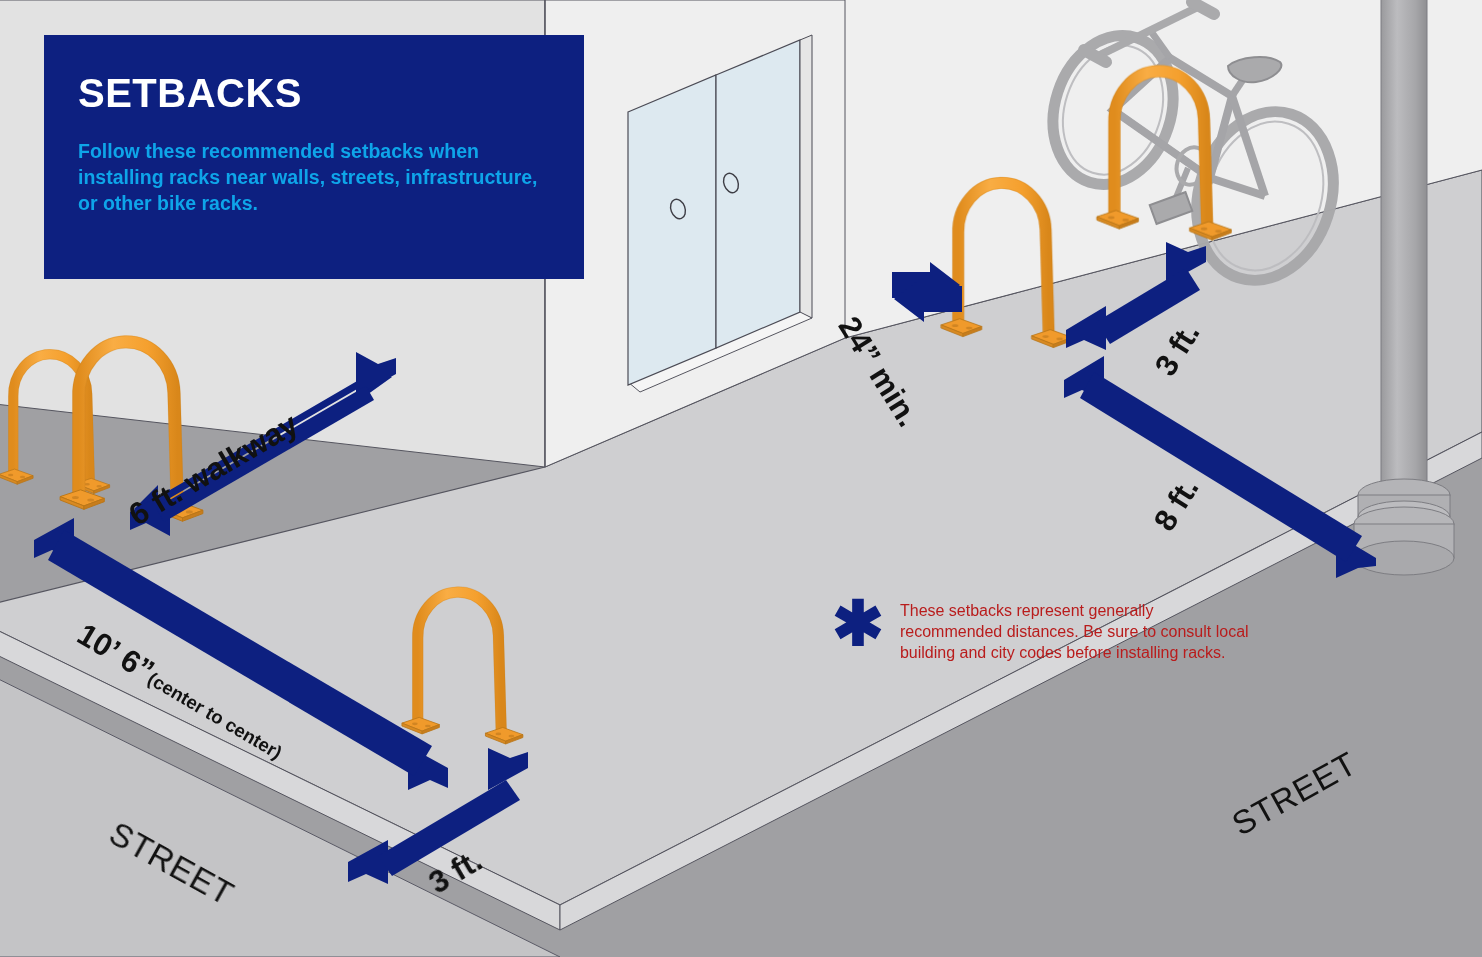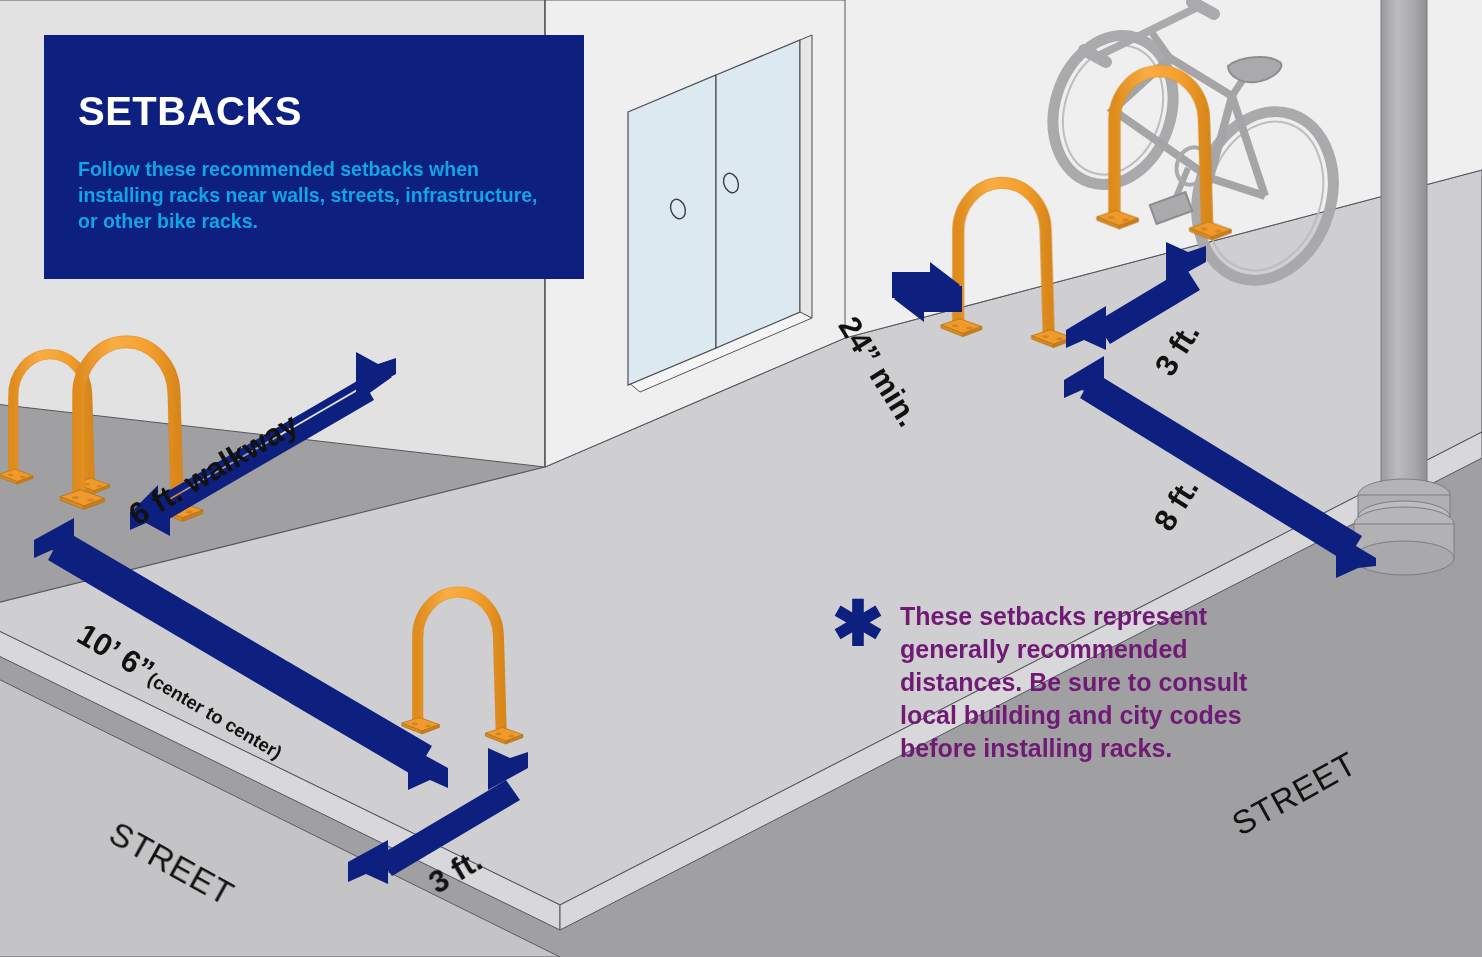--- a/index.html
+++ b/index.html
@@ -14,21 +14,21 @@
 
   #scene{position:absolute;inset:0;width:1482px;height:957px;}
 
   
   #title-card{
     position:absolute;
     left:44px;top:35px;
     width:540px;height:244px;
     background:#0d2080;
     box-sizing:border-box;
-    padding:56px 46px 0 34px;
+    padding:38px 46px 0 34px;
     z-index:40;
   }
   #title-card h1{
     margin:0 0 26px 0;
     color:#ffffff;
     font-size:40px;
     font-weight:bold;
     letter-spacing:0.5px;
     line-height:1;
   }
@@ -52,24 +52,24 @@
   }
   #footnote .ast{
     color:#0d2080;
     font-size:62px;
     line-height:0.72;
     font-weight:bold;
     flex:0 0 auto;
     margin-top:2px;
   }
   #footnote .ftxt{
-    color:#701a75;
-    font-size:25px;
+    color:#b91c1c;
+    font-size:16px;
     line-height:1.32;
-    font-weight:bold;
+    font-weight:normal;
   }
 
   
   .dimlabel{
     position:absolute;
     color:#111111;
     font-weight:bold;
     white-space:nowrap;
     z-index:30;
     transform-origin:0 50%;

